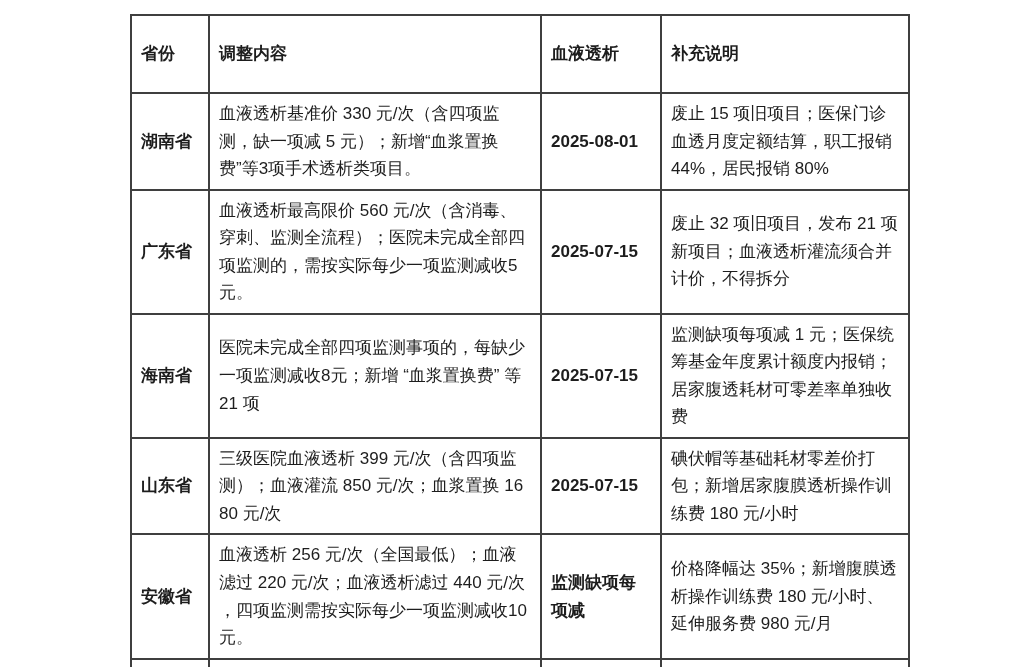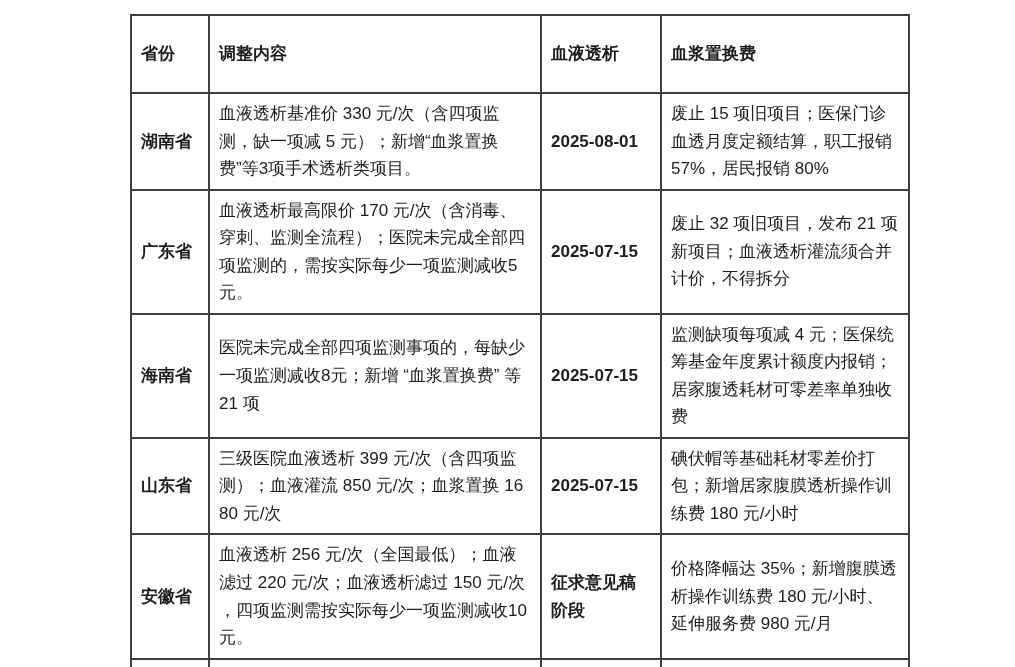--- a/index.html
+++ b/index.html
@@ -69,52 +69,52 @@
         <col class="c-province">
         <col class="c-content">
         <col class="c-time">
         <col class="c-notes">
       </colgroup>
       <thead>
         <tr>
           <th>省份</th>
           <th>调整内容</th>
           <th>血液透析</th>
-          <th>血浆置换费</th>
+          <th>补充说明</th>
         </tr>
       </thead>
       <tbody id="table-body">
           <tr>
     <td class="province-cell">湖南省</td>
     <td class="content-cell">血液透析基准价 330 元/次（含四项监测，缺一项减 5 元）；新增“血浆置换费”等3项手术透析类项目。</td>
     <td class="time-cell">2025-08-01</td>
-    <td class="notes-cell">废止 15 项旧项目；医保门诊血透月度定额结算，职工报销 57%，居民报销 80%</td>
+    <td class="notes-cell">废止 15 项旧项目；医保门诊血透月度定额结算，职工报销 44%，居民报销 80%</td>
   </tr>
           <tr>
     <td class="province-cell">广东省</td>
-    <td class="content-cell">血液透析最高限价 170 元/次（含消毒、穿刺、监测全流程）；医院未完成全部四项监测的，需按实际每少一项监测减收5元。</td>
+    <td class="content-cell">血液透析最高限价 560 元/次（含消毒、穿刺、监测全流程）；医院未完成全部四项监测的，需按实际每少一项监测减收5元。</td>
     <td class="time-cell">2025-07-15</td>
     <td class="notes-cell">废止 32 项旧项目，发布 21 项新项目；血液透析灌流须合并计价，不得拆分</td>
   </tr>
           <tr>
     <td class="province-cell">海南省</td>
     <td class="content-cell">医院未完成全部四项监测事项的，每缺少一项监测减收8元；新增 “血浆置换费” 等 21 项</td>
     <td class="time-cell">2025-07-15</td>
-    <td class="notes-cell">监测缺项每项减 4 元；医保统筹基金年度累计额度内报销；居家腹透耗材可零差率单独收费</td>
+    <td class="notes-cell">监测缺项每项减 1 元；医保统筹基金年度累计额度内报销；居家腹透耗材可零差率单独收费</td>
   </tr>
           <tr>
     <td class="province-cell">山东省</td>
     <td class="content-cell">三级医院血液透析 399 元/次（含四项监测）；血液灌流 850 元/次；血浆置换 1680 元/次</td>
     <td class="time-cell">2025-07-15</td>
     <td class="notes-cell">碘伏帽等基础耗材零差价打包；新增居家腹膜透析操作训练费 180 元/小时</td>
   </tr>
           <tr>
     <td class="province-cell">安徽省</td>
-    <td class="content-cell">血液透析 256 元/次（全国最低）；血液滤过 220 元/次；血液透析滤过 150 元/次 ，四项监测需按实际每少一项监测减收10元。</td>
-    <td class="time-cell">征求意见稿阶段</td>
+    <td class="content-cell">血液透析 256 元/次（全国最低）；血液滤过 220 元/次；血液透析滤过 440 元/次 ，四项监测需按实际每少一项监测减收10元。</td>
+    <td class="time-cell">监测缺项每项减</td>
     <td class="notes-cell">价格降幅达 35%；新增腹膜透析操作训练费 180 元/小时、延伸服务费 980 元/月</td>
   </tr>
           <tr>
     <td class="province-cell">四川省</td>
     <td class="content-cell">三级医院血液透析 398.2 元/次、二级 362 元/次、一级 343.9 元/次；血液灌流 700 元/次（较原标准↑30%）</td>
     <td class="time-cell">征求意见稿阶段</td>
     <td class="notes-cell">下调监测减收标准并调整“血液透析费”等项目价格。</td>
   </tr>
         </tbody>
     </table>

